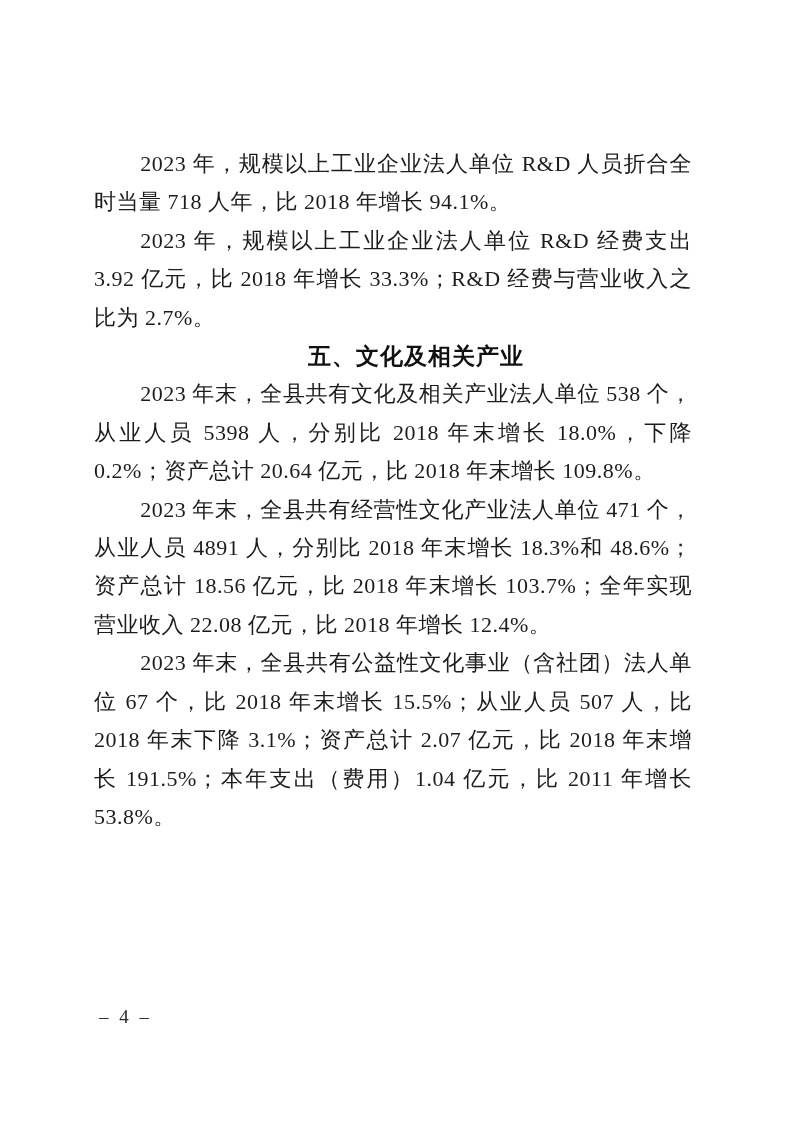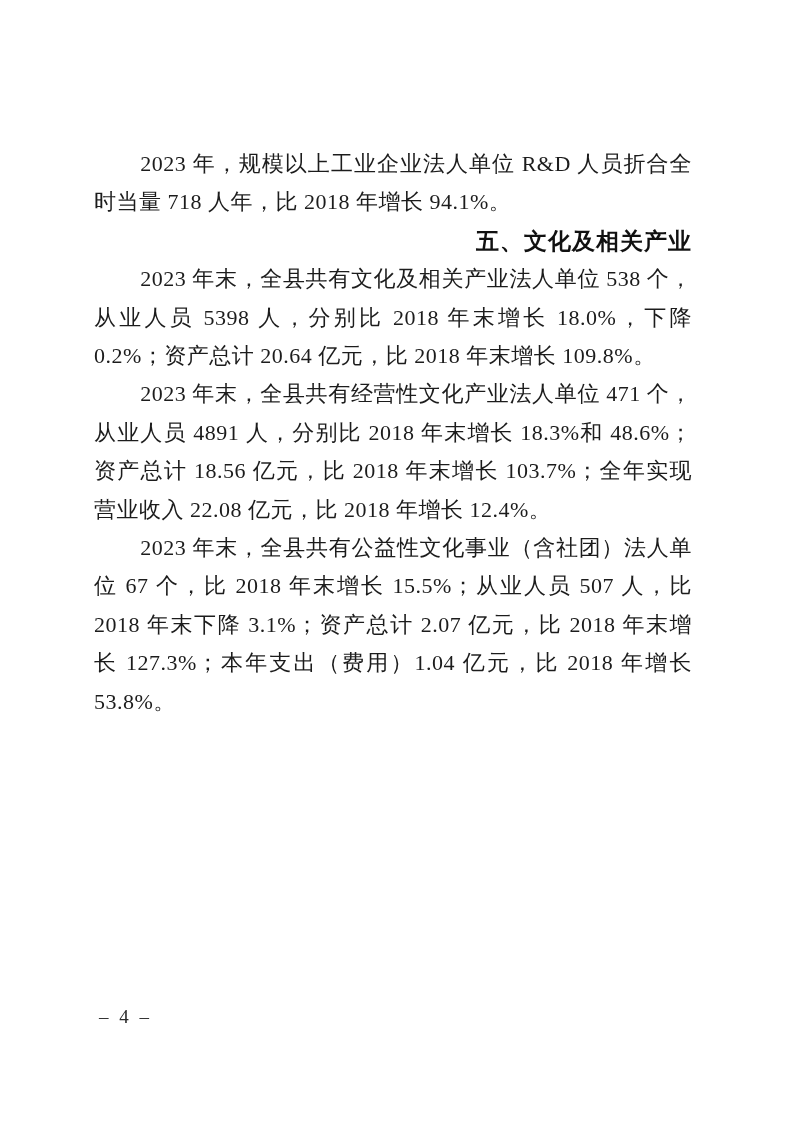--- a/index.html
+++ b/index.html
@@ -35,42 +35,43 @@
     margin: 0;
     text-indent: 2.1em;
   }
   .section-heading {
     margin: 0;
     font-family: "Liberation Sans", "DejaVu Sans", sans-serif;
     font-weight: 700;
     font-size: 23px;
     line-height: 38.4px;
     text-indent: 2em;
-    text-align: right;
+    text-align: center;
     letter-spacing: 1px;
     color: #111111;
   }
   .page-number {
     position: absolute;
     left: 99px;
     top: 1006px;
     font-size: 19px;
     letter-spacing: 3px;
     color: #2a2a2a;
     font-family: "Liberation Serif", "DejaVu Serif", serif;
   }
 </style>
 </head>
 <body>
 
 <div class="page">
   <div class="doc-body">
     <p>2023 年，规模以上工业企业法人单位 R&amp;D 人员折合全时当量 718 人年，比 2018 年增长 94.1%。</p>
+    <p>2023 年，规模以上工业企业法人单位 R&amp;D 经费支出 3.92 亿元，比 2018 年增长 33.3%；R&amp;D 经费与营业收入之比为 2.7%。</p>
 
     <h2 class="section-heading">五、文化及相关产业</h2>
 
     <p>2023 年末，全县共有文化及相关产业法人单位 538 个，从业人员 5398 人，分别比 2018 年末增长 18.0%，下降 0.2%；资产总计 20.64 亿元，比 2018 年末增长 109.8%。</p>
     <p>2023 年末，全县共有经营性文化产业法人单位 471 个，从业人员 4891 人，分别比 2018 年末增长 18.3%和 48.6%；资产总计 18.56 亿元，比 2018 年末增长 103.7%；全年实现营业收入 22.08 亿元，比 2018 年增长 12.4%。</p>
-    <p>2023 年末，全县共有公益性文化事业（含社团）法人单位 67 个，比 2018 年末增长 15.5%；从业人员 507 人，比 2018 年末下降 3.1%；资产总计 2.07 亿元，比 2018 年末增长 127.3%；本年支出（费用）1.04 亿元，比 2018 年增长 53.8%。</p>
+    <p>2023 年末，全县共有公益性文化事业（含社团）法人单位 67 个，比 2018 年末增长 15.5%；从业人员 507 人，比 2018 年末下降 3.1%；资产总计 2.07 亿元，比 2018 年末增长 191.5%；本年支出（费用）1.04 亿元，比 2011 年增长 53.8%。</p>
   </div>
 
   <div class="page-number">– 4 –</div>
 </div>
 
 </body></html>

